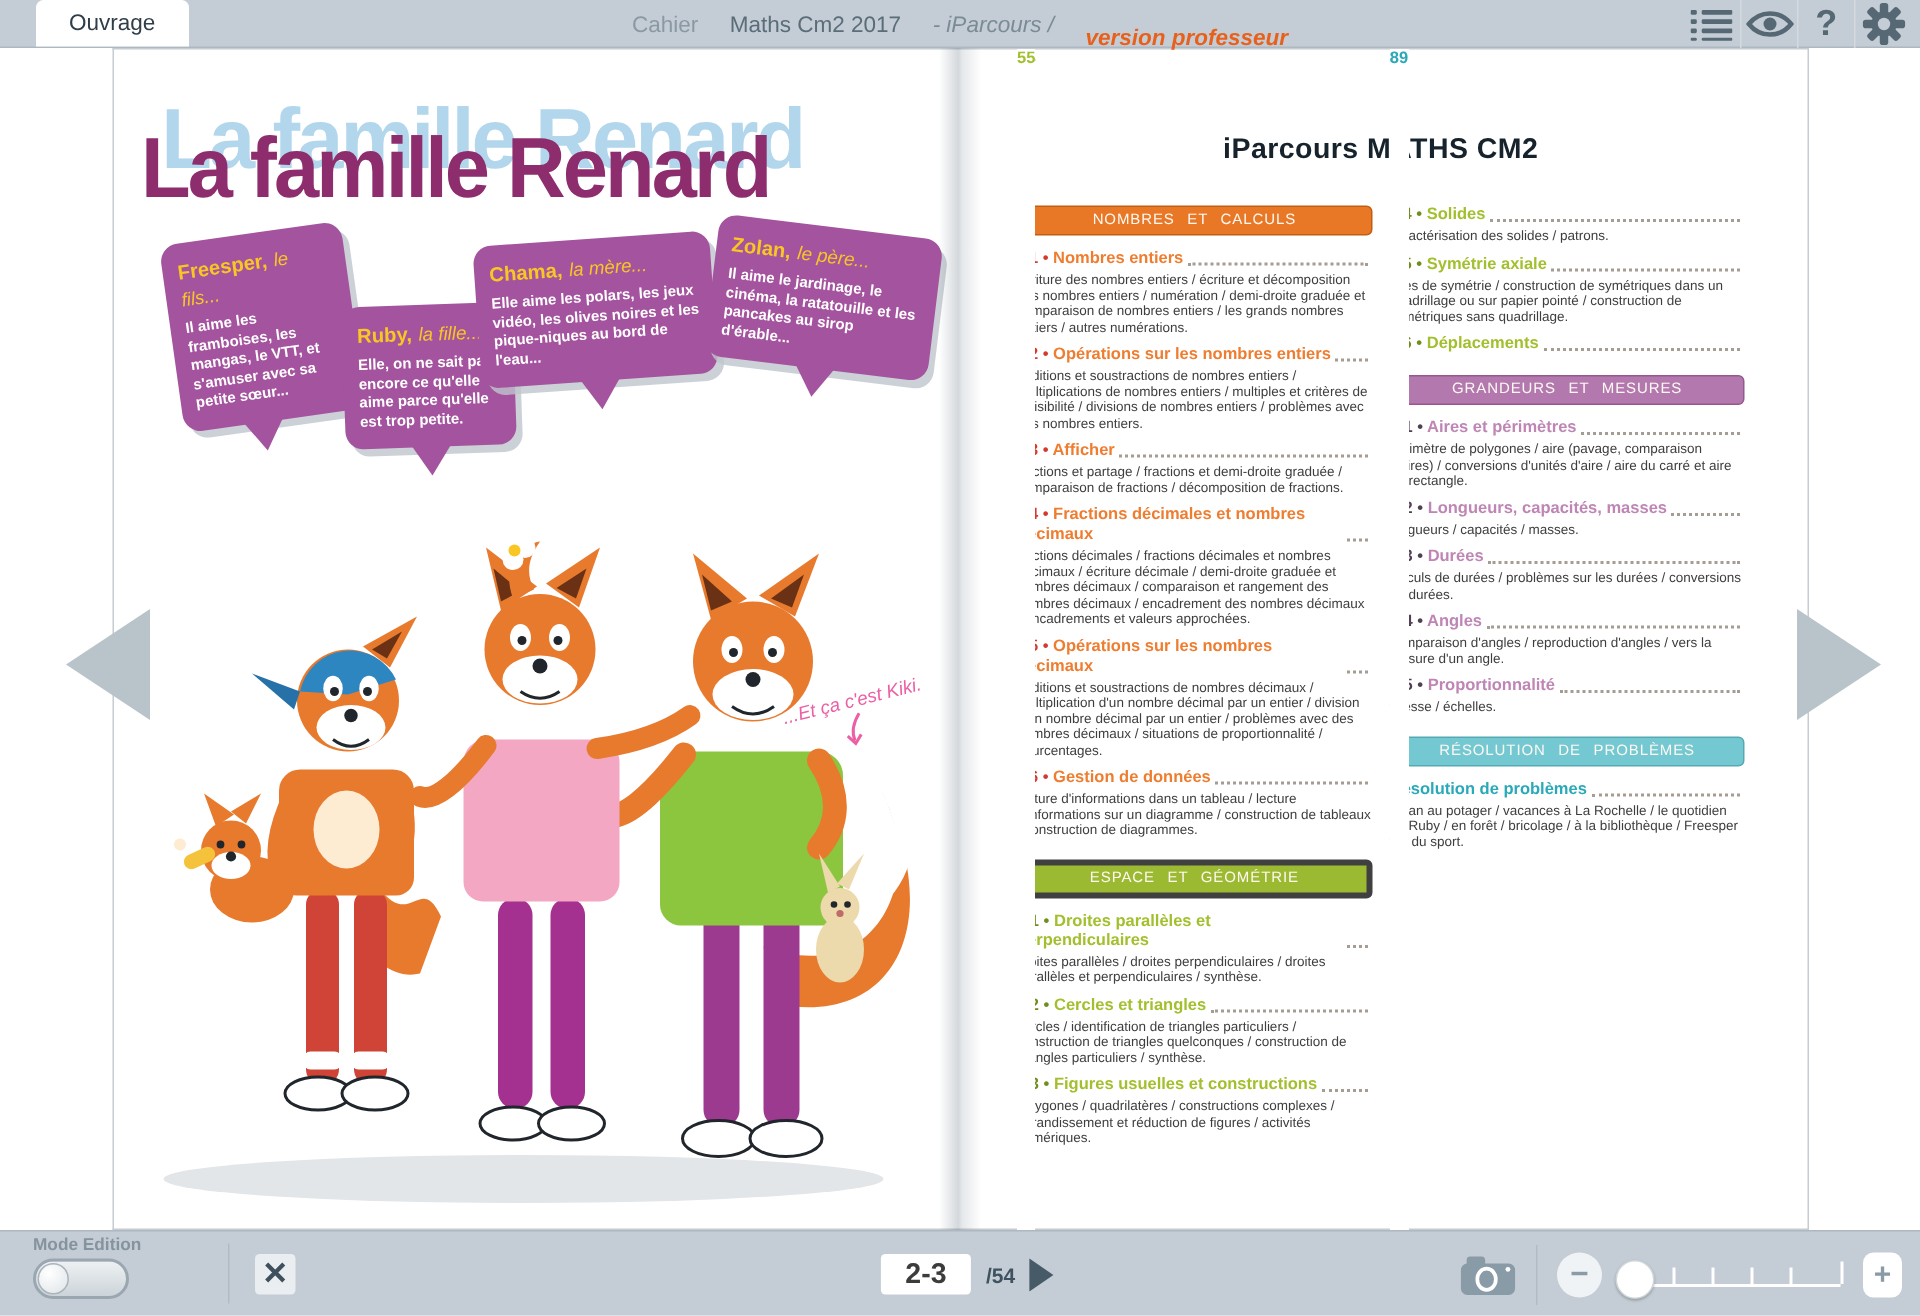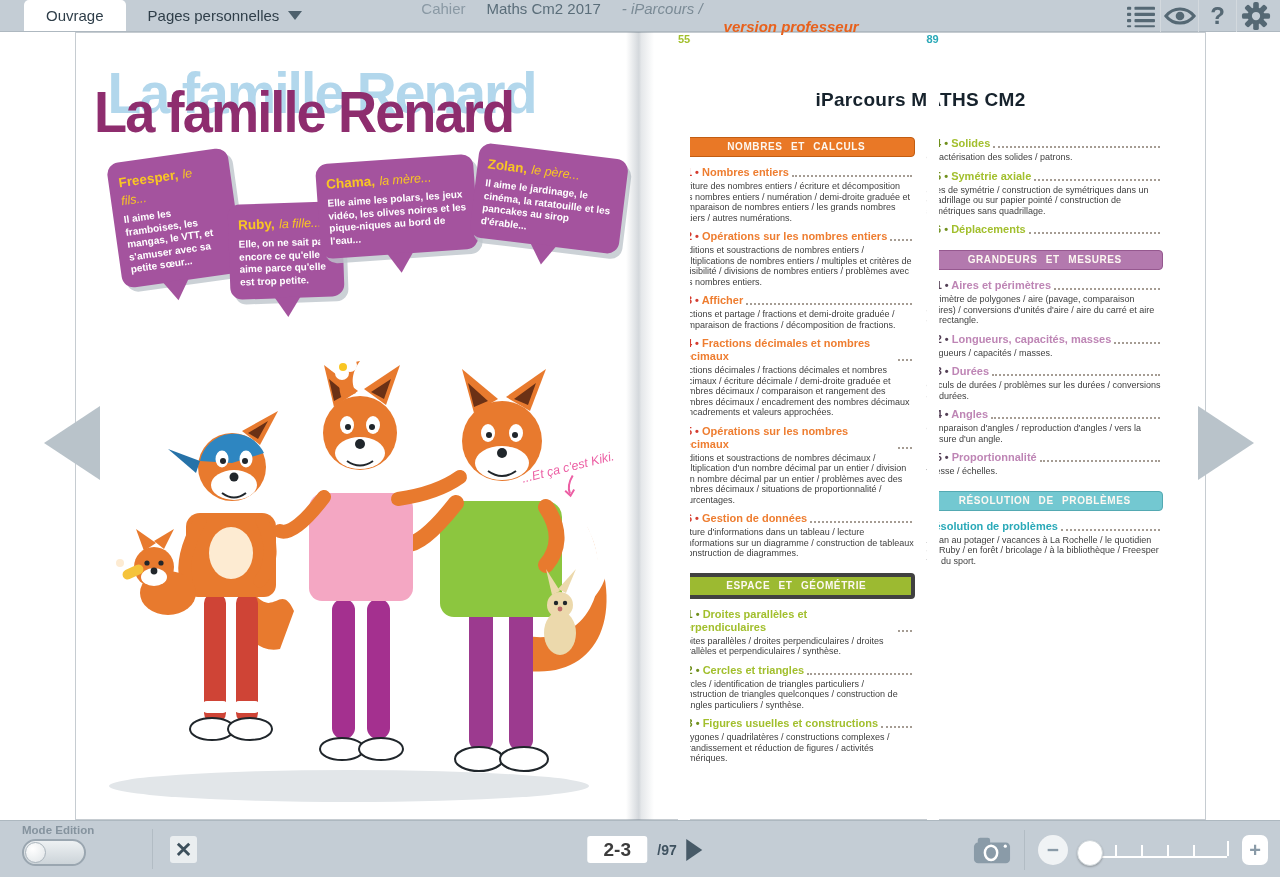--- a/index.html
+++ b/index.html
@@ -11,21 +11,21 @@
   .topbar { position:absolute; top:0; left:0; right:0; height:32px;
             background:#c4cdd5; border-bottom:1px solid #aeb8c0;
             display:flex; align-items:stretch; z-index:10; }
   .tab { display:flex; align-items:center; padding:0 22px; font-size:15px;
          color:#2f3e49; cursor:pointer; }
   .tab.active { background:#ffffff; margin-left:24px; border-radius:5px 5px 0 0; }
   .tab.pages { gap:9px; }
   .caret-down { width:0; height:0; border-left:7px solid transparent;
                 border-right:7px solid transparent; border-top:9px solid #4d606c; }
   .tb-title { position:absolute; left:50%; top:0; transform:translateX(-50%);
-              height:32px; display:flex; align-items:flex-start; gap:21px;
+              height:32px; display:flex; align-items:center; gap:21px;
               font-size:15px; white-space:nowrap; }
   .tb-title .lite { color:#8a99a4; }
   .tb-title .dark { color:#5a6d79; }
   .tb-title .ital { color:#7b8b96; font-style:italic; }
   .tb-title .accent { color:#e8611c; font-style:italic; font-weight:bold;margin-top:18px; }
   .tb-icons { position:absolute; right:6px; top:0; height:32px; display:flex;
               align-items:center; }
   .tb-icon { width:38px; height:32px; display:flex; align-items:center;
              justify-content:center; cursor:pointer; border-left:1px solid #d3d9de; }
   .tb-icon:first-child { border-left:none; }
@@ -76,21 +76,21 @@
                font-size:12.5px; line-height:13px; text-align:center; }
   .fox-scene { position:absolute; left:8px; top:248px; z-index:1; }
 
   
   .toc-wrap { position:absolute; inset:0; padding:56px 42px 0 38px; }
   .toc-title { text-align:center; font-size:19px; font-weight:bold; color:#16222c;
                margin-bottom:26px; letter-spacing:.3px; }
   .toc-cols { display:flex; gap:12px; }
   .toc-col { flex:1; min-width:0; }
 
-  .banner { border-radius:4px; text-align:center; font-size:10px; font-weight:bold;
+  .banner { border-radius:4px; text-align:center; font-size:10px; font-weight:normal;
             color:#fdf8f2; letter-spacing:.6px; word-spacing:5px; padding:3px 2px 4px;
             margin:14px 0 9px; }
   .toc-col .banner:first-child { margin-top:0; }
   .banner.theme-n { background:#e97826; border:1px solid #c25d12; }
   .banner.theme-g { background:#9cba31; border:4px solid #404040; }
   .banner.theme-m { background:#b379ae; border:1px solid #95588f; }
   .banner.theme-r { background:#73c8d1; border:1px solid #54a9b2; }
 
   .entry { margin-bottom:7px; }
   .entry-head { display:flex; align-items:flex-end; font-weight:bold; font-size:11px;
@@ -152,24 +152,20 @@
                   box-shadow:0 1px 2px rgba(0,0,0,.25); cursor:grab; }
 </style>
 </head>
 <body>
 
 <div class="app">
 
   <header class="topbar">
     <div class="tab active">
       <span>Ouvrage</span>
-    </div>
-    <div class="tab pages">
-      <span>Pages personnelles</span>
-      <span class="caret-down"></span>
     </div>
     <div class="tb-title">
       <span class="lite">Cahier</span>
       <span class="dark">Maths Cm2 2017</span>
       <span class="ital">- iParcours /</span>
       <span class="accent">version professeur</span>
     </div>
     <div class="tb-icons">
       <div class="tb-icon">
         <svg width="28" height="24" viewBox="0 0 30 24" fill="#556874">
@@ -528,21 +524,21 @@
 
     <div class="complements">
       <div class="check-x">
         <span>✕</span>
       </div>
     </div>
 
     <div class="pagenav">
       <div class="pn-prev"></div>
       <input class="pn-input" value="2-3" style="">
-      <span class="pn-total">/97</span>
+      <span class="pn-total">/54</span>
       <div class="pn-next"></div>
     </div>
 
     <div class="tools">
       <div class="cam-btn">
         <svg width="38" height="30" viewBox="0 0 40 30">
           <rect x="5" y="2" width="13" height="8" rx="2.5" fill="#8a9ba8"></rect>
           <rect x="1" y="7" width="38" height="22" rx="4.5" fill="#8a9ba8"></rect>
           <ellipse cx="19" cy="18" rx="6.5" ry="7.5" fill="none" stroke="#fff" stroke-width="2.6"></ellipse>
           <circle cx="34" cy="11" r="1.7" fill="#fff"></circle>

